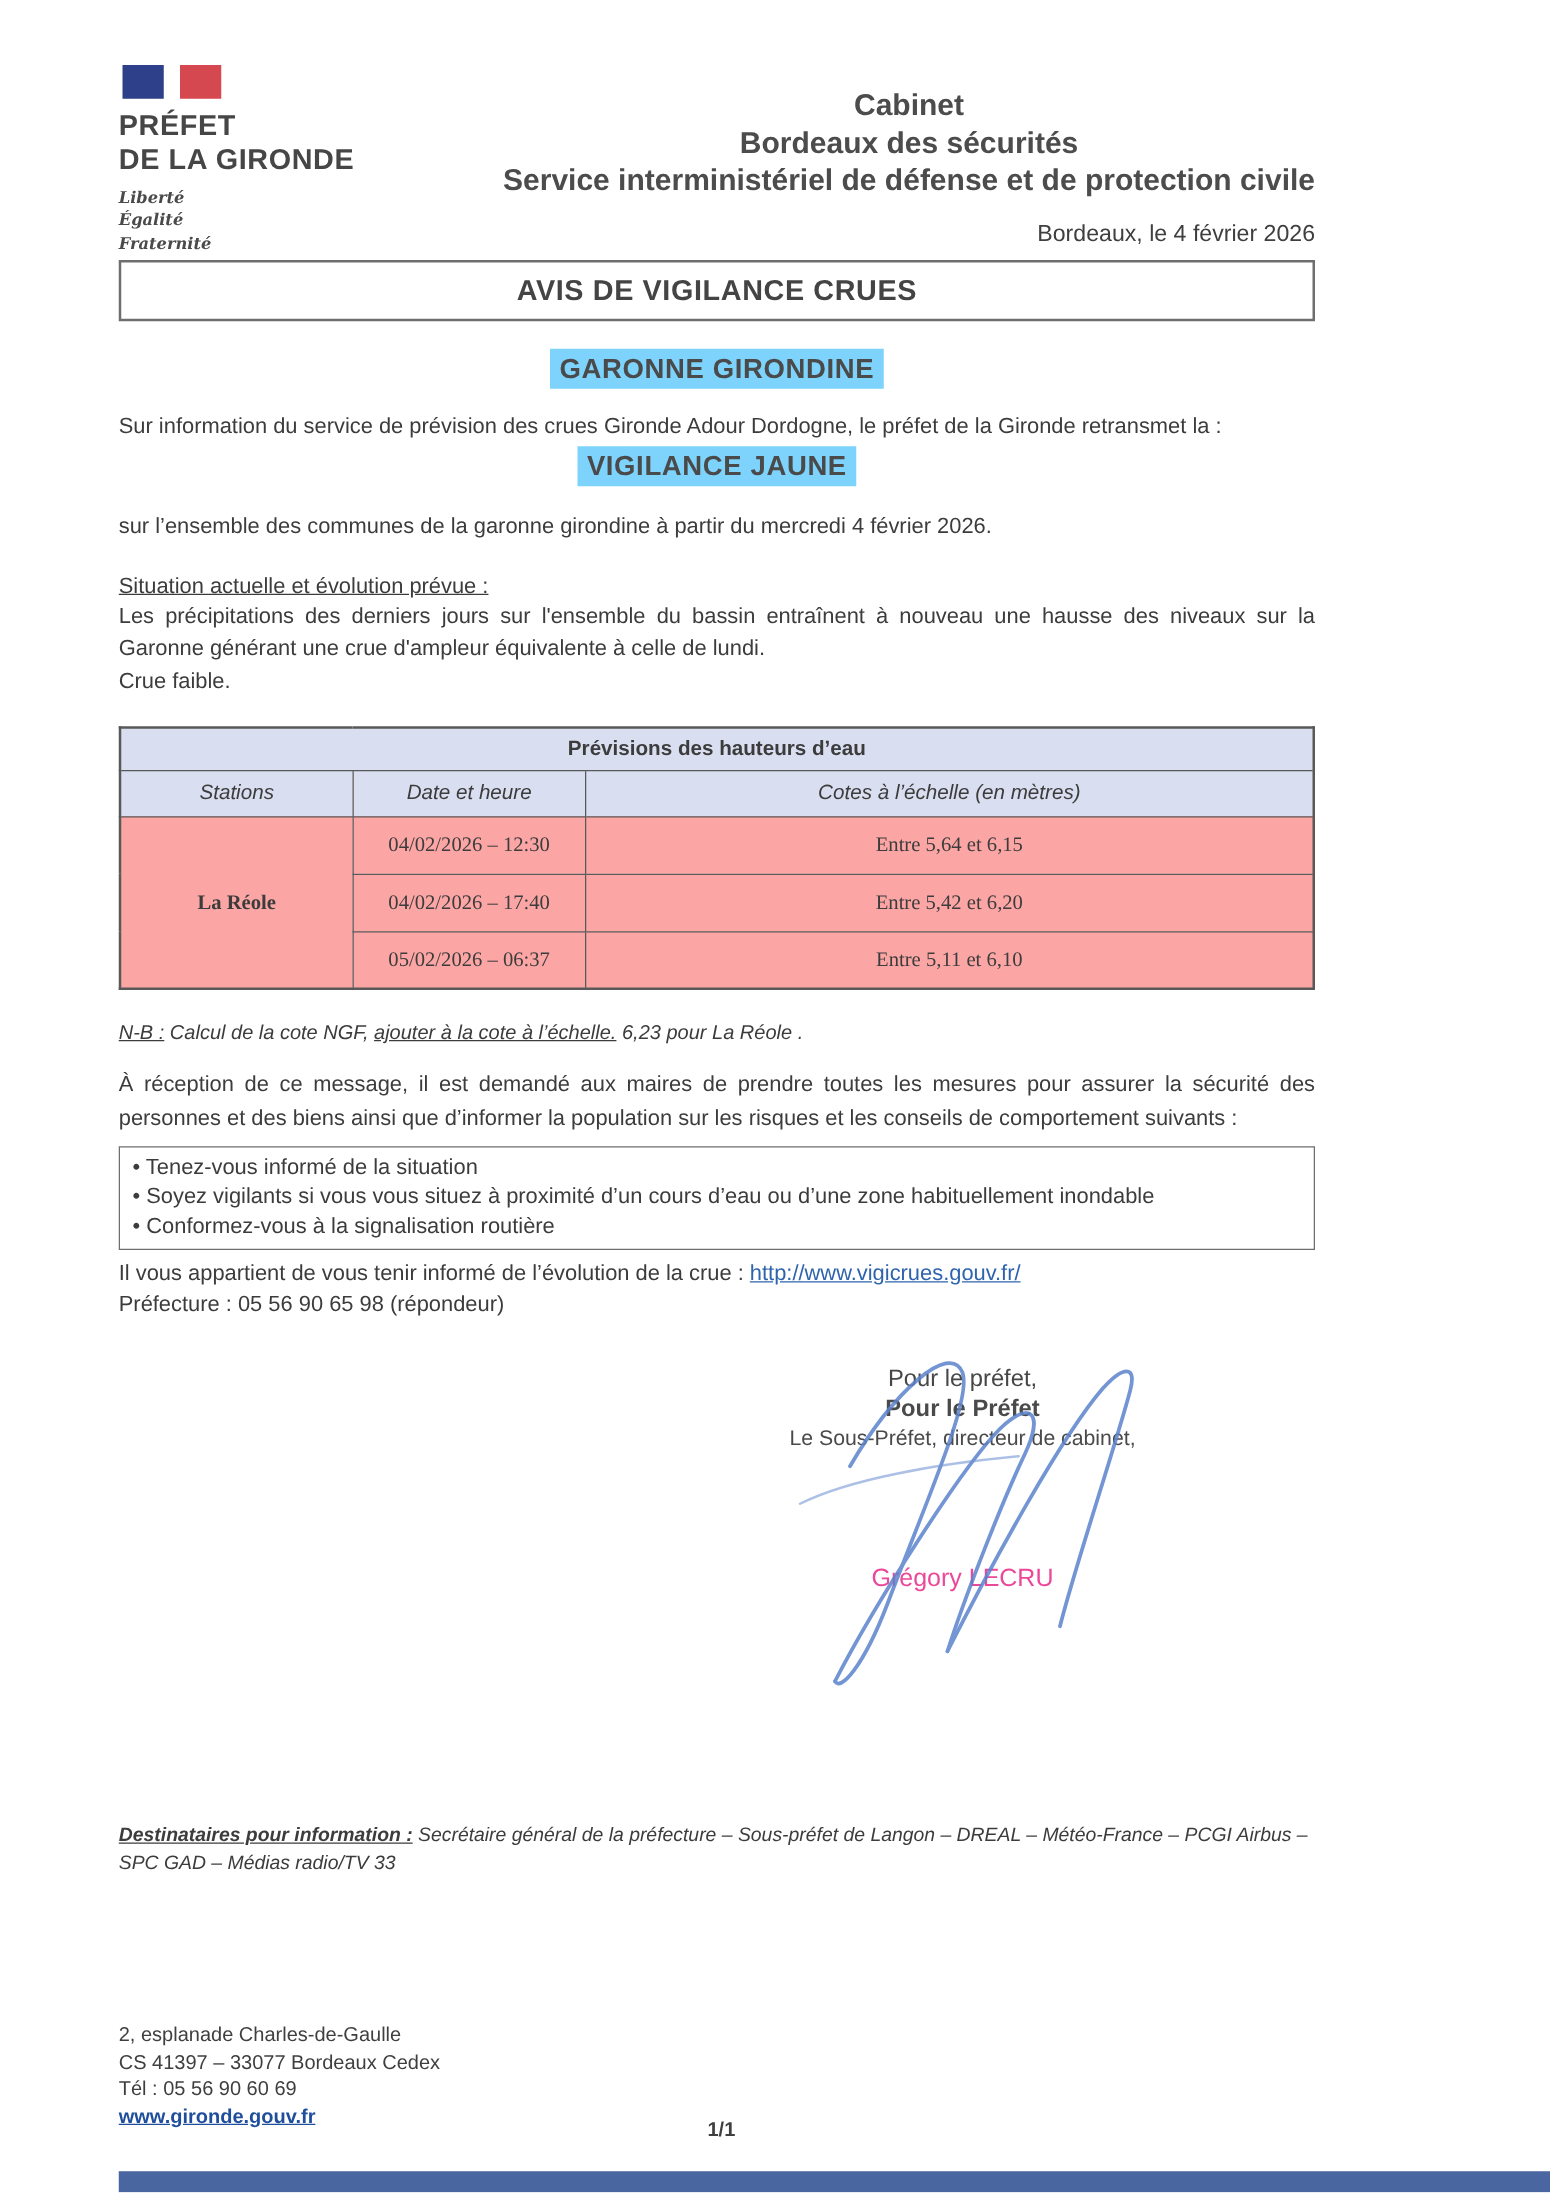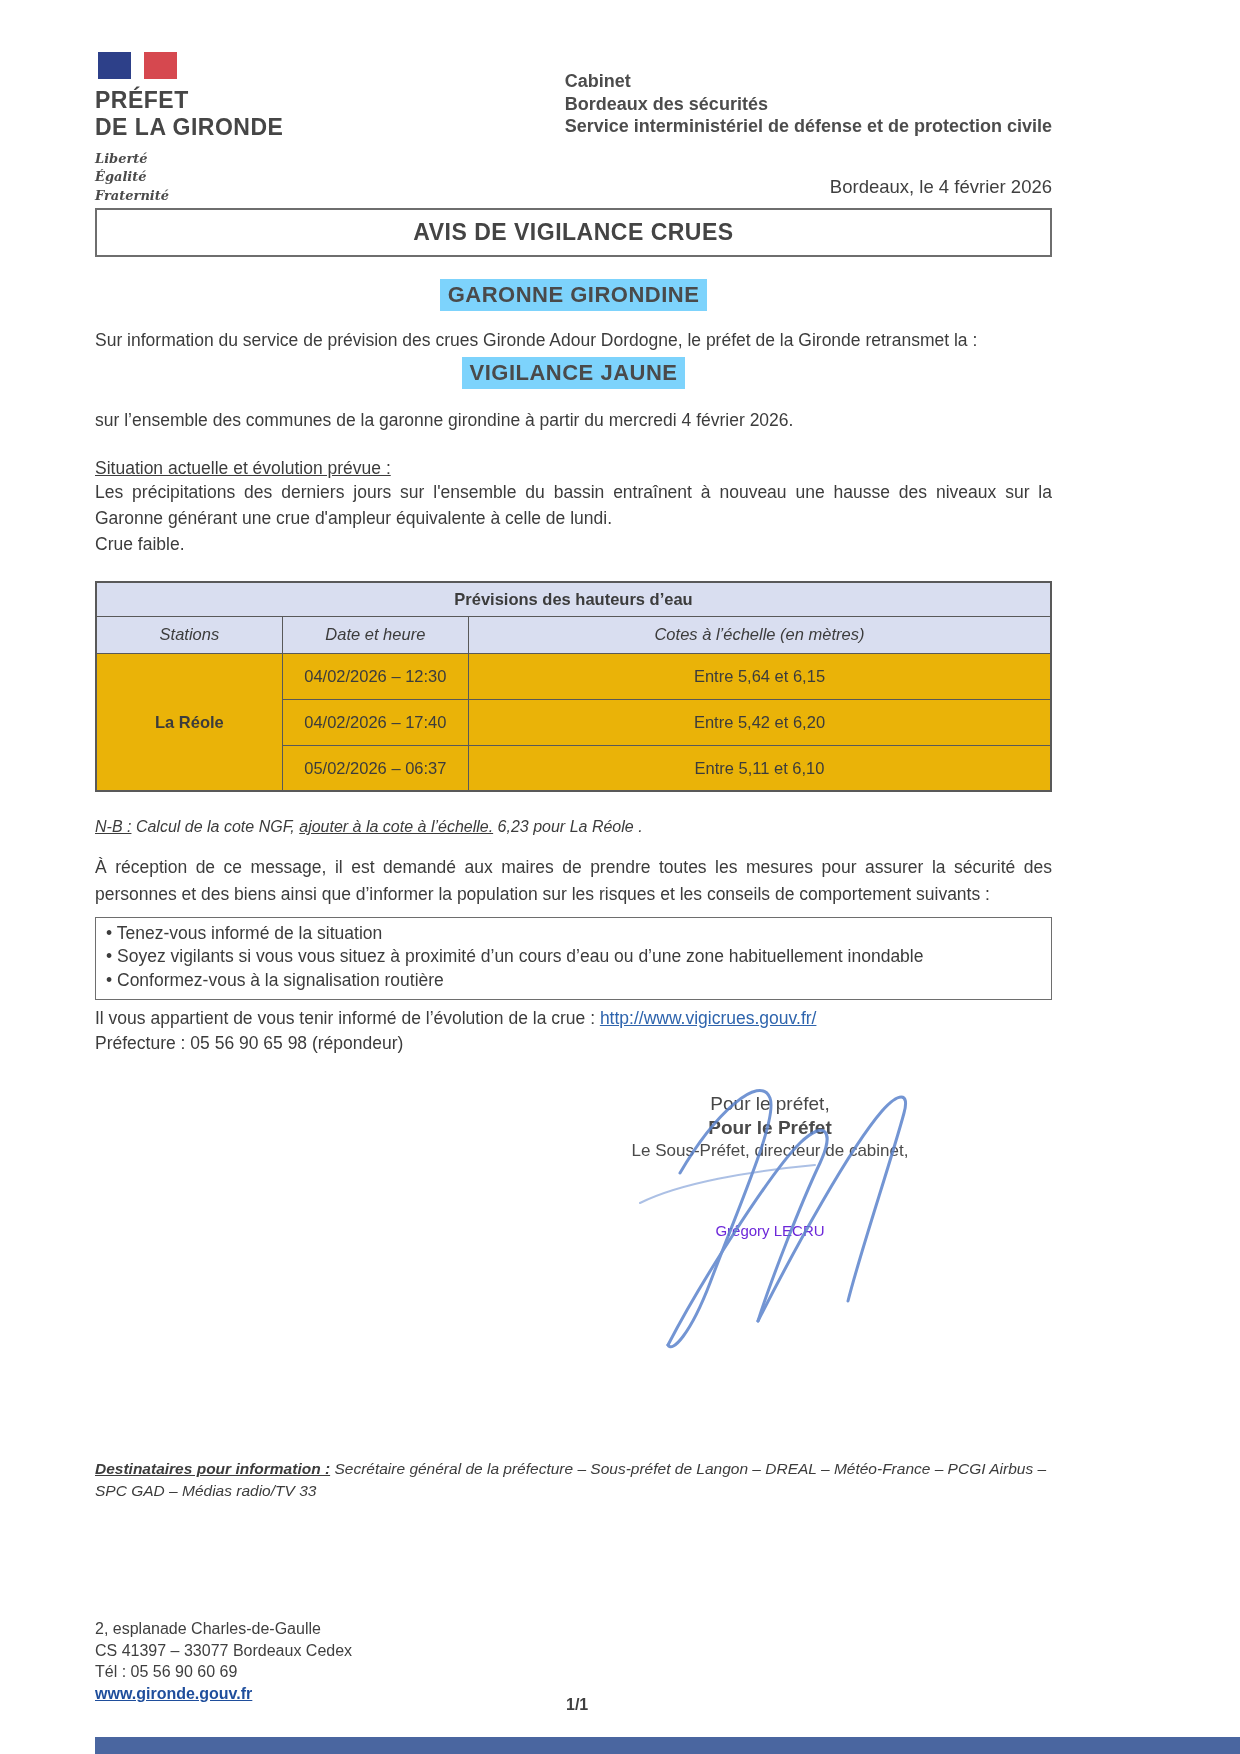--- a/index.html
+++ b/index.html
@@ -11,21 +11,21 @@
   }
   .content { position:absolute; left:95px; top:0; width:957px; }
 
   
   .header-row { position:relative; height:200px; }
   .logo-block { position:absolute; left:0; top:52px; }
   .flag { display:flex; gap:13px; margin-left:3px; margin-bottom:8px; }
   .flag .b { width:33px; height:27px; }
   .logo-name { font-size:23px; font-weight:bold; color:#464646; line-height:1.18; letter-spacing:0.5px; }
   .motto { margin-top:9px; font-family:"DejaVu Serif", serif; font-style:italic; font-size:13px; color:#4a4a4a; line-height:1.4; font-weight:bold; }
-  .service-block { position:absolute; right:0; top:70px; text-align:left; font-weight:bold; font-size:18px; color:#4c4c4c; line-height:1.25; }
+  .service-block { position:absolute; right:0; top:70px; text-align:center; font-weight:bold; font-size:24px; color:#4c4c4c; line-height:1.25; }
   .dateline { position:absolute; right:0; top:176px; font-size:18.5px; color:#3f3f3f; }
 
   
   .title-box {
     margin-top:8px; border:2px solid #6e6e6e; height:49px;
     display:flex; align-items:center; justify-content:center;
   }
   .title-box span { font-size:23px; font-weight:bold; color:#444; letter-spacing:0.5px; }
 
   .banner-wrap { text-align:center; }
@@ -45,21 +45,21 @@
   }
 
   
   table.forecast {
     margin-top:24px; width:100%; border-collapse:collapse;
     border:2px solid #595959; font-size:16.5px; color:#3c3c3c;
   }
   table.forecast th, table.forecast td { border:1.5px solid #595959; text-align:center; }
   .tbl-title { background:#d9def0; font-weight:bold; height:34px; font-size:16.5px; }
   .tbl-colhead { background:#d9def0; font-style:italic; height:37px; font-weight:normal; }
-  .tbl-row td { height:46px; background:#eab308; }
+  .tbl-row td { height:46px; background:#fca5a5;font-family:Liberation Serif, serif; }
   .station-cell { font-weight:bold; }
   .col-stations { width:19.5%; }
   .col-date { width:19.5%; }
   .col-cotes { width:61%; }
 
   
   .nb-note { margin-top:26px; font-size:16px; font-style:italic; color:#3c3c3c; }
   .nb-label { text-decoration:underline; }
   .nb-underline { text-decoration:underline; }
   .mayors { margin-top:18px; }
@@ -70,21 +70,21 @@
 
   .info-line { margin-top:8px; font-size:17.5px; }
   .link { color:#2e64ad; text-decoration:underline; cursor:pointer; }
   .phone-line { margin-top:4px; font-size:17.5px; }
 
   
   .signature-block { position:absolute; left:560px; top:1093px; width:420px; text-align:center; }
   .sig-l1 { font-size:19px; color:#474747; }
   .sig-l2 { font-size:19px; font-weight:bold; color:#4a4a4a; margin-top:2px; }
   .sig-l3 { font-size:17px; color:#4a4a4a; margin-top:2px;text-align:center; }
-  .sig-name { margin-top:61px; font-size:15px; color:#6d28d9; }
+  .sig-name { margin-top:91px; font-size:20px; color:#ec4899; }
   .sig-svg { position:absolute; left:60px; top:-40px; pointer-events:none; }
 
   
   .recipients { position:absolute; left:95px; top:1458px; width:965px; font-size:15.5px; font-style:italic; line-height:1.45; color:#3c3c3c; }
   .dest-label { font-weight:bold; text-decoration:underline; }
 
   
   .footer { position:absolute; left:95px; top:1618px; width:965px; font-size:16px; line-height:1.35; color:#3f3f3f; }
   .footer .site { color:#1f4e9c; font-weight:bold; text-decoration:underline; cursor:pointer; display:inline-block; }
   .page-num { position:absolute; left:455px; top:76px; font-weight:bold; font-size:16px; color:#3f3f3f;margin-left:16px; }

